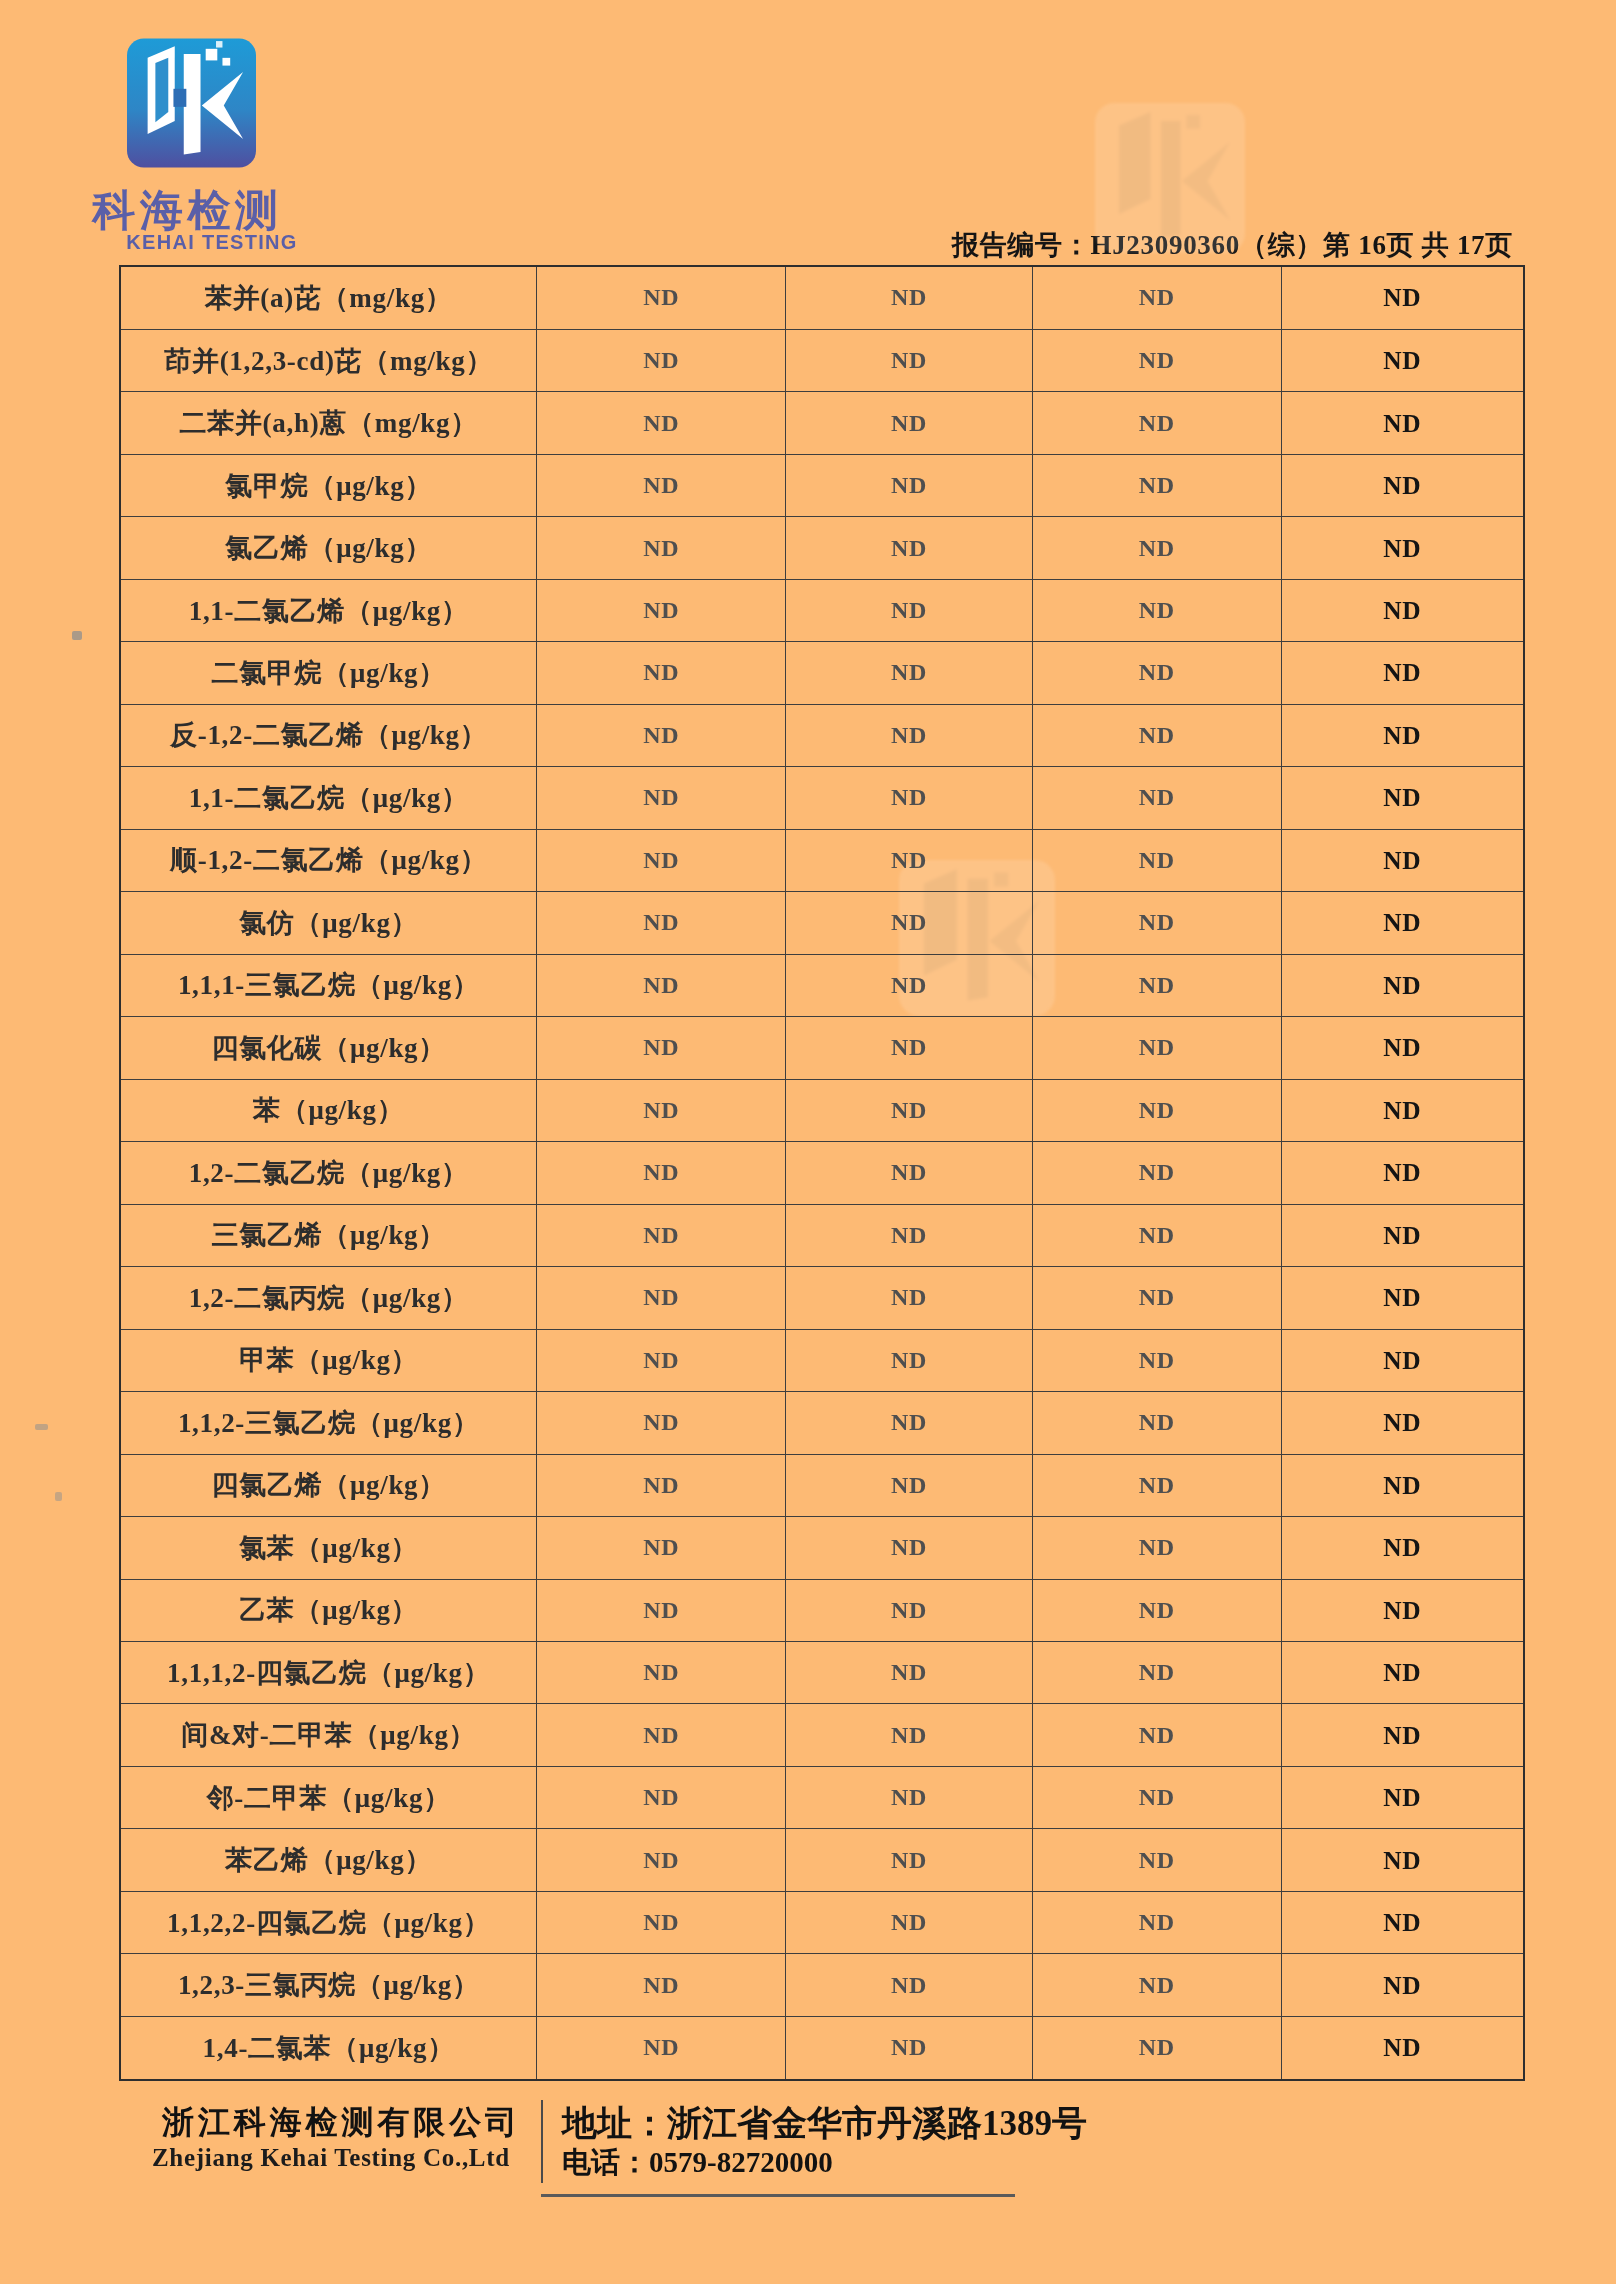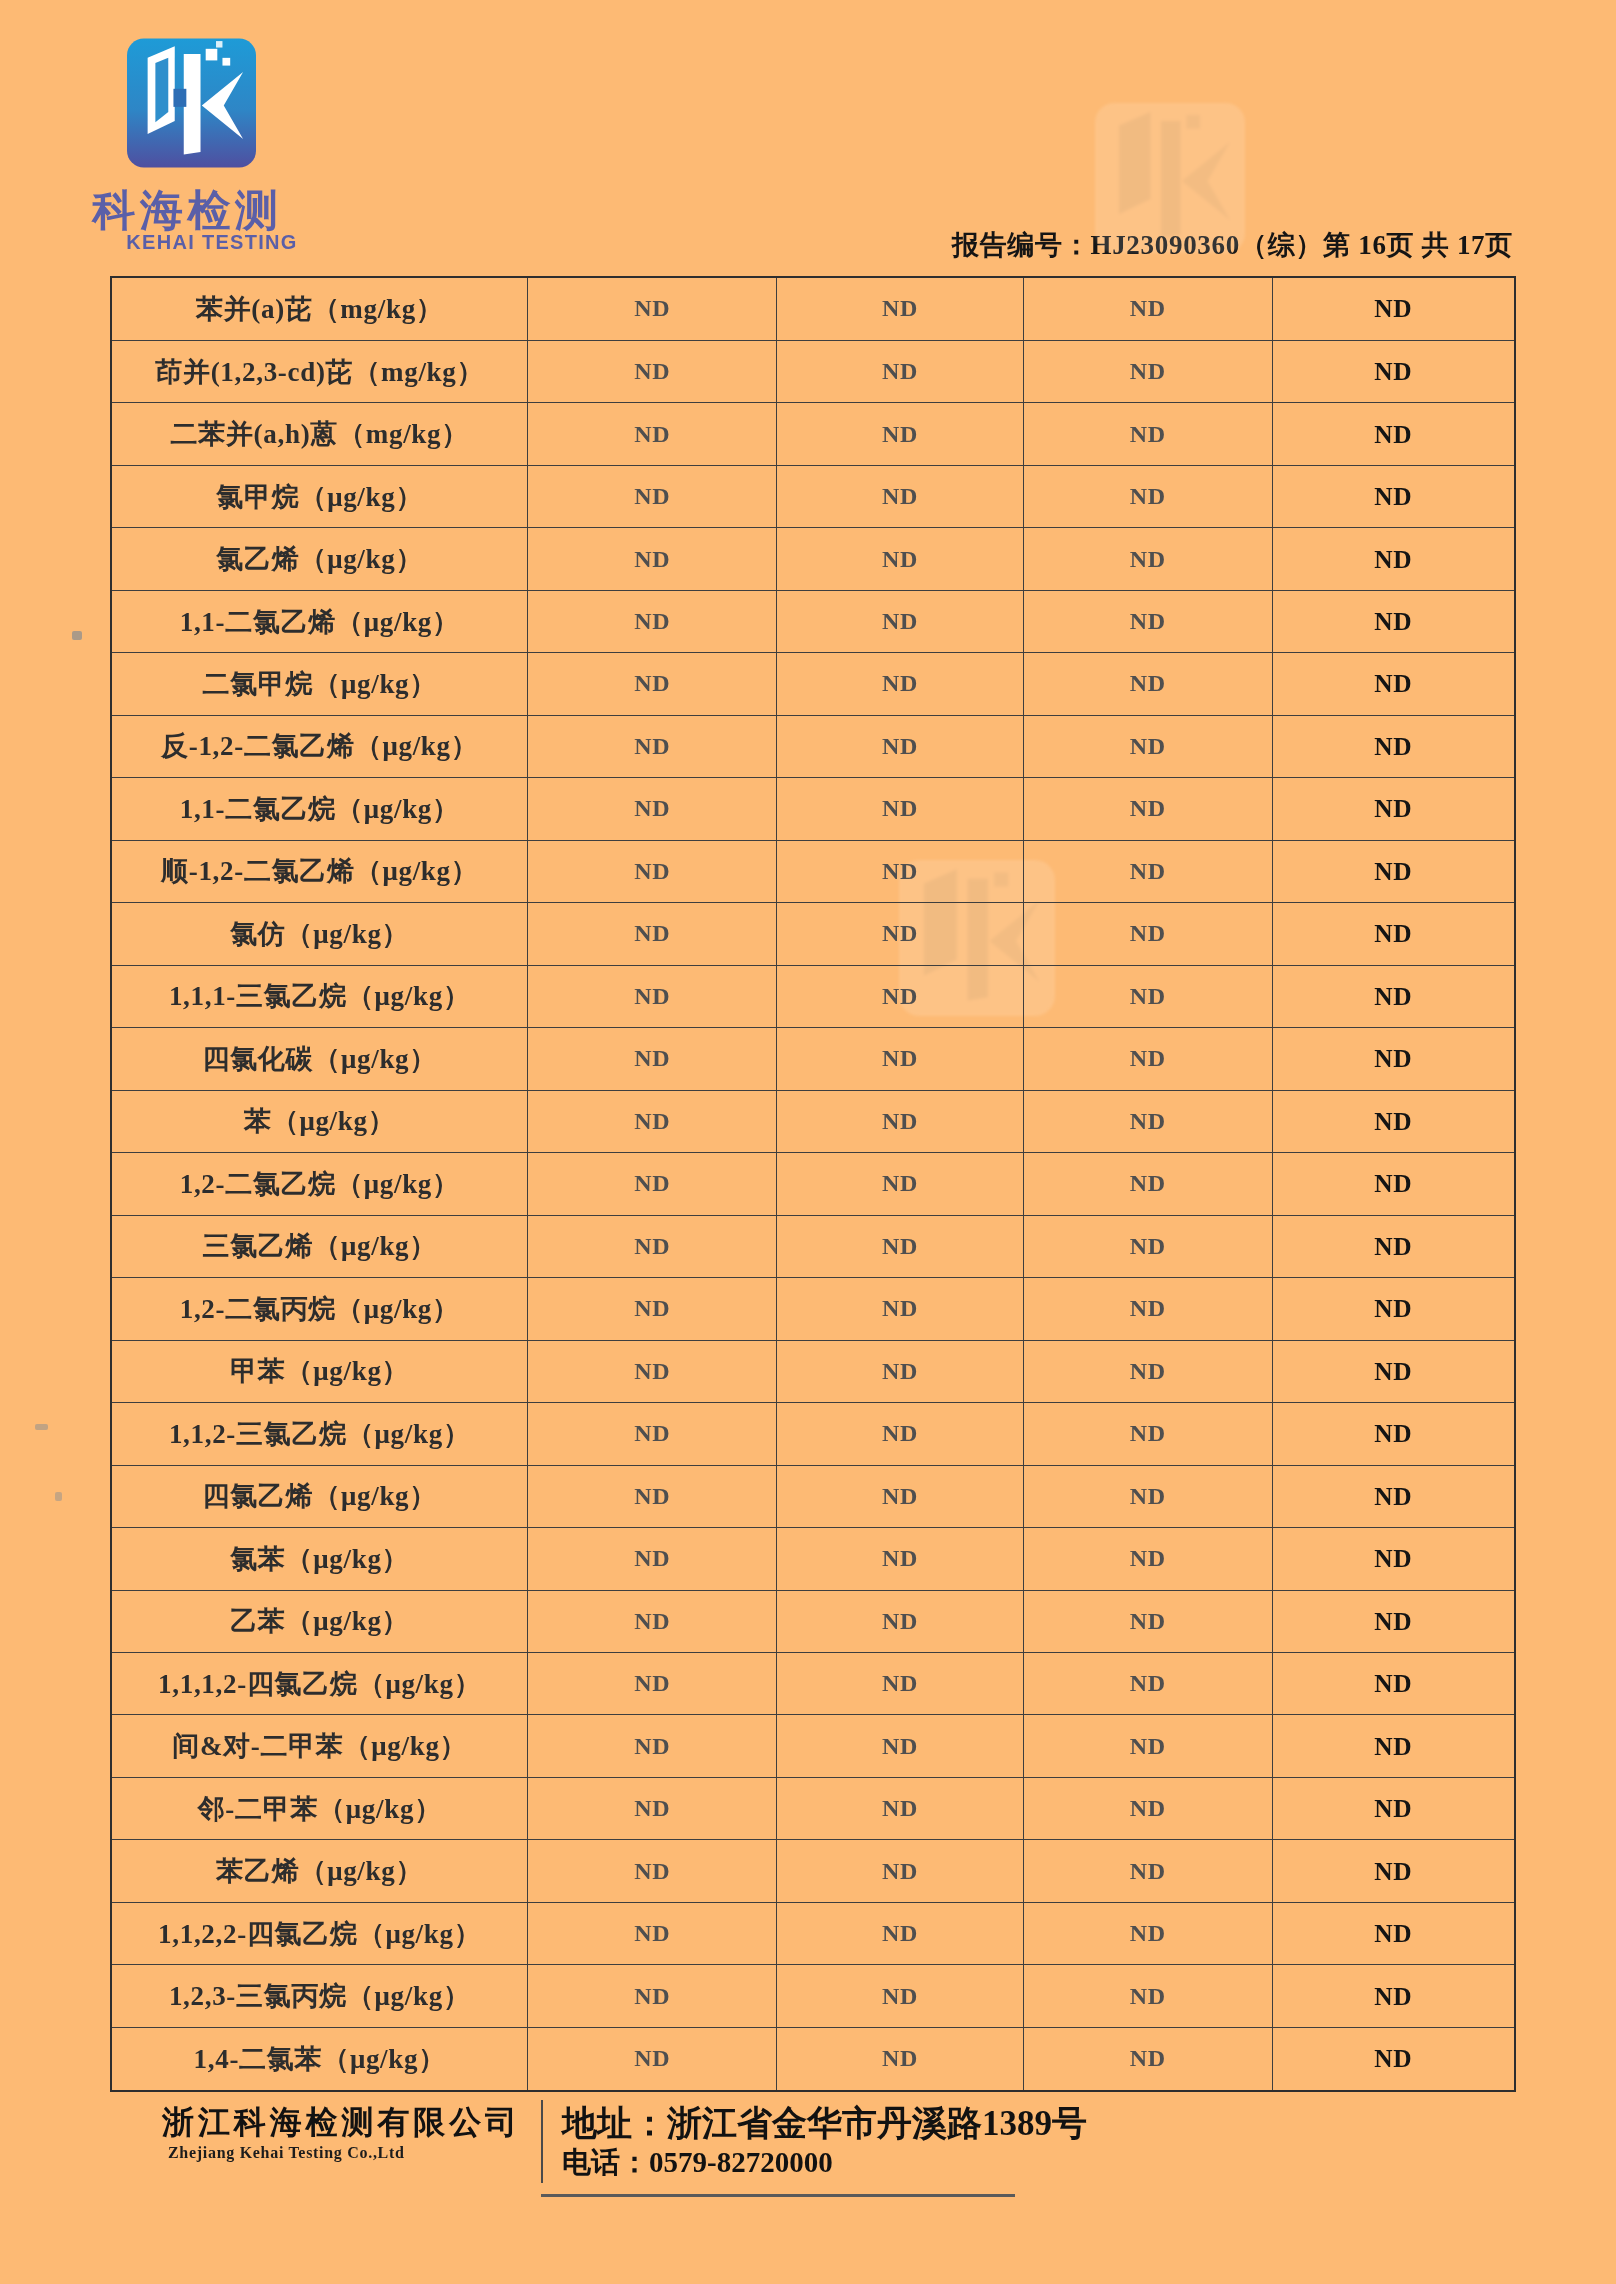--- a/index.html
+++ b/index.html
@@ -31,25 +31,24 @@
 
   
   .report-line{
     position:absolute;right:103px;top:227px;
     font-size:27px;font-weight:600;color:#151515;
     letter-spacing:0.7px;white-space:nowrap;
   }
 
   
   .results-table{
-    position:absolute;left:110px;top:265px;
+    position:absolute;left:119px;top:265px;
     width:1406px;height:1816px;
     border-collapse:collapse;table-layout:fixed;
     background:transparent;
-    margin-top:11px;
   }
   .results-table td{
     border:1.3px solid #3e3e3e;
     text-align:center;vertical-align:middle;
     padding:0 3.9px;overflow:hidden;
   }
   .results-table{border:2px solid #2e2e2e;border-top-width:2.6px;}
   .results-table td.param{
     font-size:27px;font-weight:700;color:#2d2d2d;
     letter-spacing:0.7px;white-space:nowrap;
@@ -72,22 +71,22 @@
   .speck-3{left:55px;top:1492px;width:7.2px;height:9px;opacity:.5;}
 
   
   .footer{position:absolute;left:0;top:2092px;width:1616px;height:192px;
     font-family:Liberation Serif, serif;color:#121212;}
   .company-cn{
     position:absolute;left:162px;top:9px;
     font-size:32px;font-weight:700;letter-spacing:3.9px;white-space:nowrap;
   }
   .company-en{
-    position:absolute;left:168px;top:52px;
-    font-size:16px;font-weight:700;letter-spacing:0.7px;color:#1c1c1c;white-space:nowrap;
+    position:absolute;left:152px;top:52px;
+    font-size:25px;font-weight:700;letter-spacing:0.7px;color:#1c1c1c;white-space:nowrap;
   }
   .footer-divider{position:absolute;left:541px;top:7.8px;width:2px;height:83px;background:#4a4a4a;}
   .addr-line{position:absolute;left:562px;top:7.8px;font-size:35px;font-weight:700;white-space:nowrap;}
   .phone-line{position:absolute;left:562px;top:51px;font-size:29px;font-weight:700;white-space:nowrap;}
   .footer-rule{position:absolute;left:541px;top:102px;width:474px;height:2.6px;background:#5a5a5a;}
 </style>
 </head>
 <body>
 
 <div class="page">

